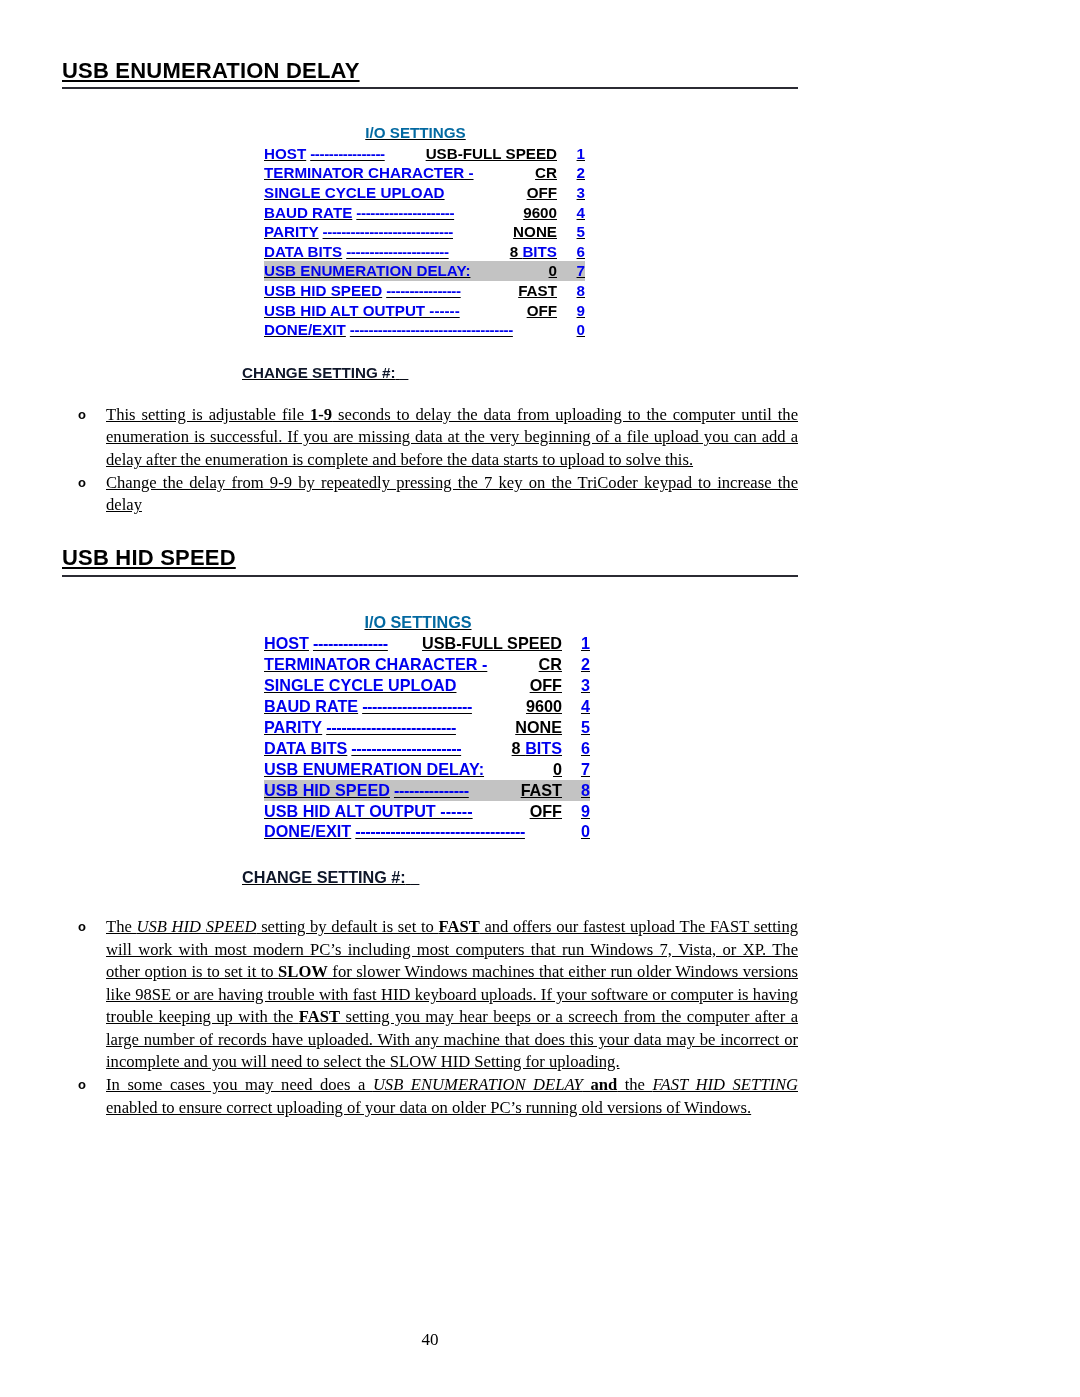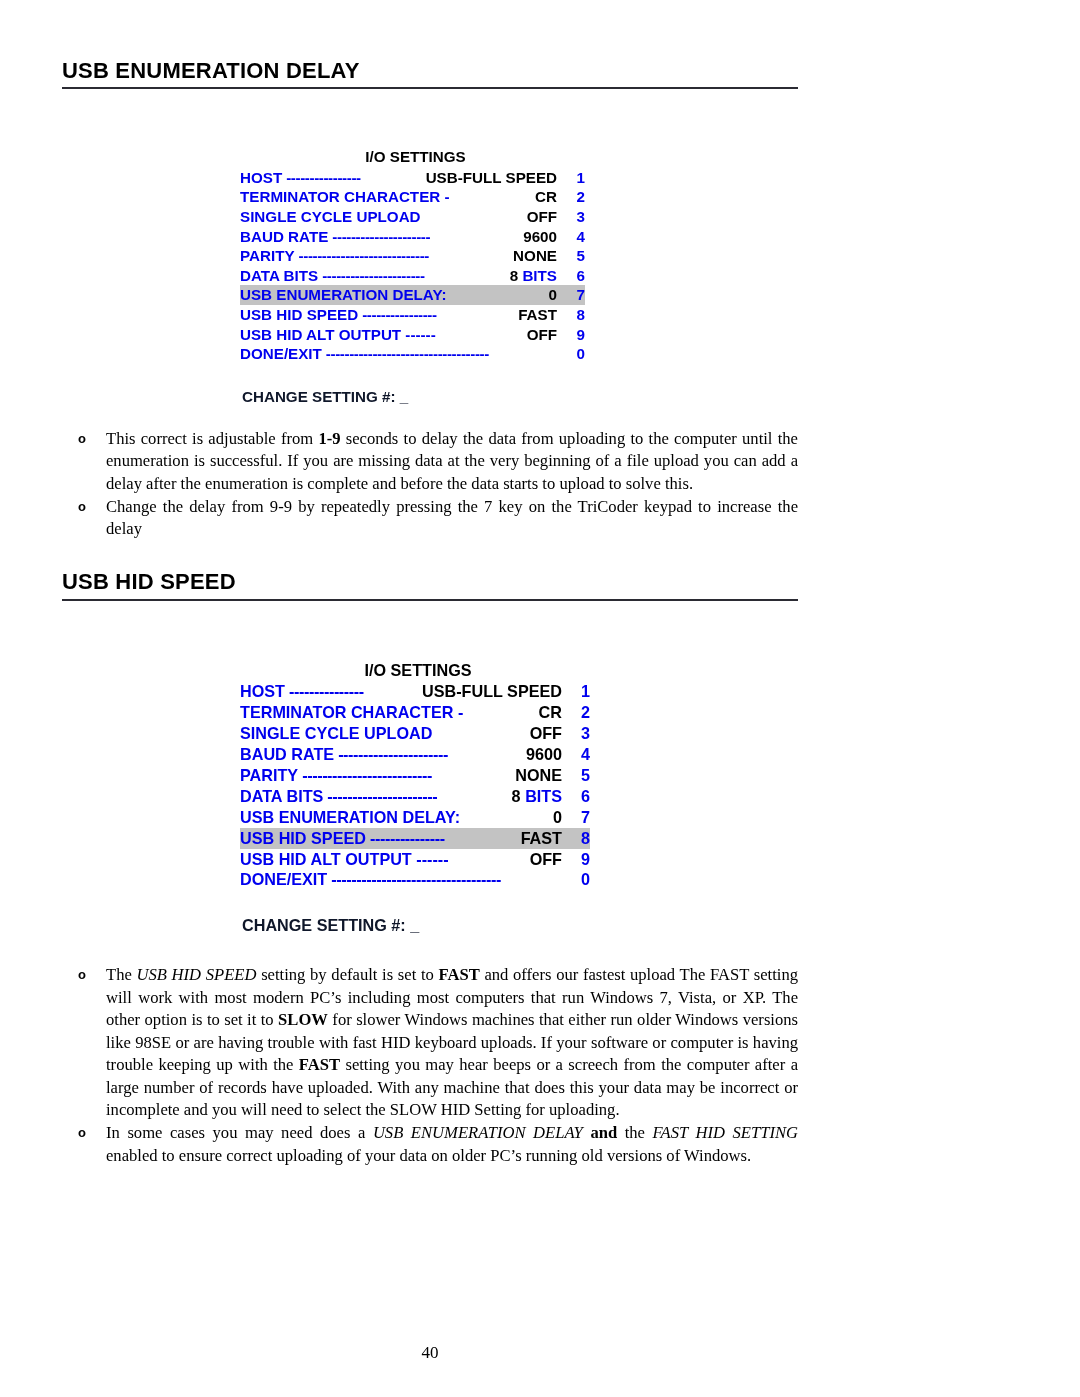--- a/index.html
+++ b/index.html
@@ -15,20 +15,21 @@
     color: #000000;
     overflow: hidden;
   }
 
   .page {
     position: relative;
     width: 860px;
     height: 1397px;
     box-sizing: border-box;
     padding: 0 62px;
+    text-decoration: underline;
   }
 
   
   .section-heading {
     font-family: "Liberation Sans", "DejaVu Sans", sans-serif;
     font-weight: bold;
     font-size: 22px;
     letter-spacing: 0.2px;
     color: #000000;
     margin: 0;
@@ -60,33 +61,33 @@
     padding-top: 34px;
   }
   .menu-block-2 {
     font-size: 16.2px;
     width: 350px;
     margin-left: 178px;
     padding-top: 35px;
   }
 
   .menu-title {
-    color: #000000;
+    color: #0369a1;
     text-align: center;
     padding-left: 6px;
     line-height: 1.28;
     margin-bottom: 1px;
-    margin-top: 24px;
   }
 
   .menu-row {
     display: flex;
     align-items: center;
     line-height: 1.29;
     white-space: nowrap;
+    margin-left: 24px;
   }
   .menu-row.is-highlighted {
     background: #c3c3c3;
   }
 
   .m-label {
     color: #0000ee;
     flex: 0 0 auto;
   }
   .m-dashes {
@@ -145,21 +146,21 @@
   .bullet i { font-style: italic; }
 
   .bullets-1 { margin-top: 21px; }
   .bullets-2 { margin-top: 28px; }
 
   
   .page-number {
     position: absolute;
     left: 0;
     right: 0;
-    bottom: 34px;
+    bottom: 47px;
     text-align: center;
     font-size: 17px;
     color: #000000;
   }
 </style>
 </head>
 <body>
 
 <div class="page">
 
@@ -232,21 +233,21 @@
           <span class="m-num">0</span>
         </div>
       </div>
     <div class="menu-change">
       <span>CHANGE SETTING #:</span>
       <span class="cursor">_</span>
     </div>
   </div>
 
   <ul class="bullets bullets-1">
-      <li class="bullet"><span>This correct is adjustable from </span><b>1-9</b><span> seconds to delay the data from uploading to the computer until the enumeration is successful.  If you are missing data at the very beginning of a file upload you can add a delay after the enumeration is complete and before the data starts to upload to solve this.</span></li>
+      <li class="bullet"><span>This setting is adjustable file </span><b>1-9</b><span> seconds to delay the data from uploading to the computer until the enumeration is successful.  If you are missing data at the very beginning of a file upload you can add a delay after the enumeration is complete and before the data starts to upload to solve this.</span></li>
       <li class="bullet"><span>Change the delay from 9-9 by repeatedly pressing the 7 key on the TriCoder keypad to increase the delay</span></li>
     </ul>
 
   <div class="section-2-heading-wrap">
     <h1 class="section-heading">USB HID SPEED</h1>
     <hr class="heading-rule">
   </div>
 
   <div class="menu-block menu-block-2">
     <div class="menu-title">I/O SETTINGS</div>

